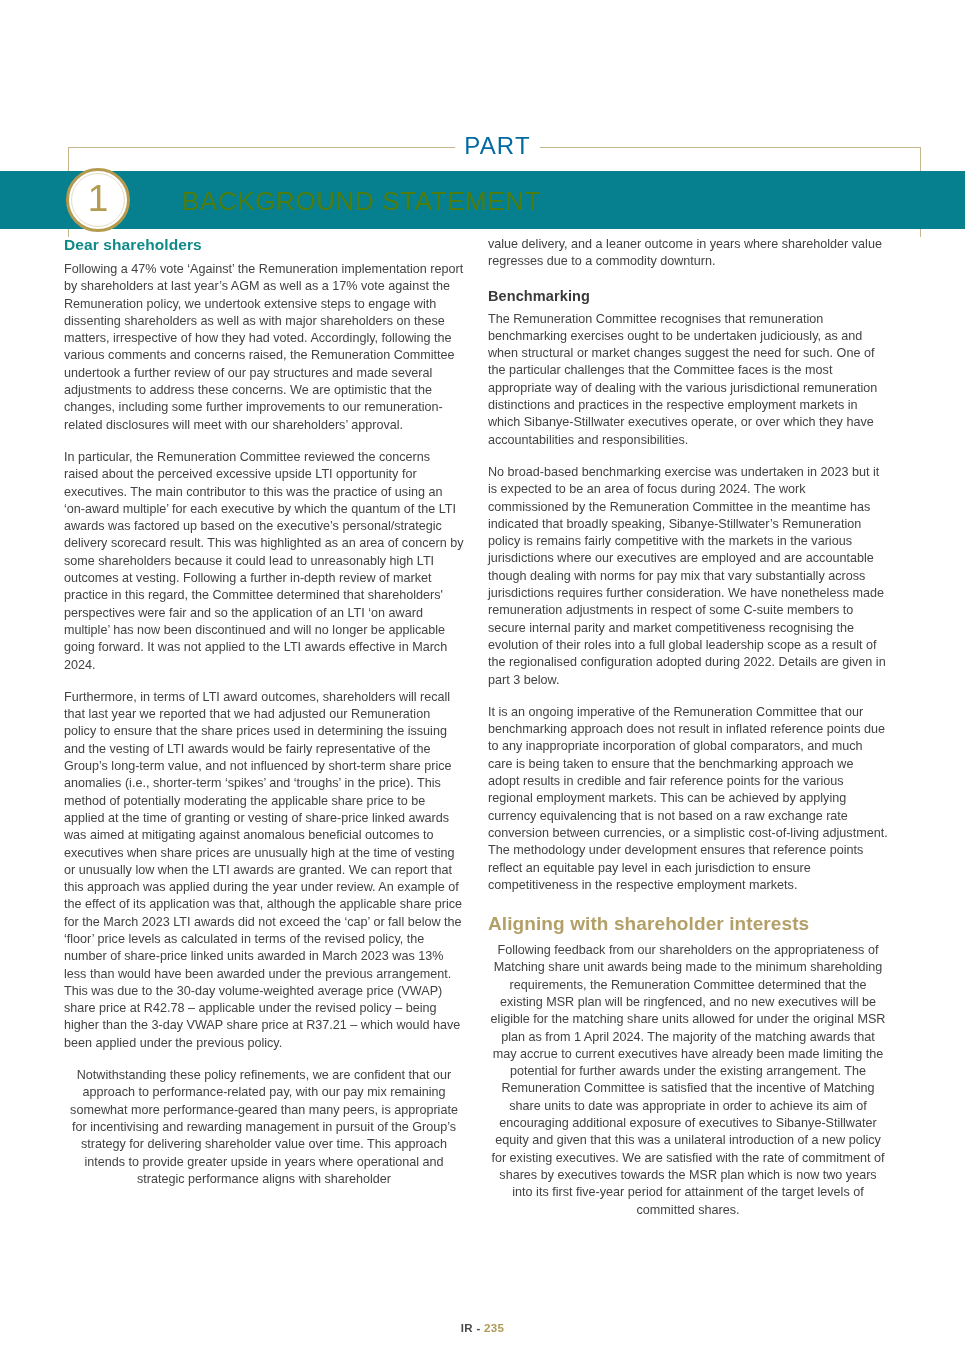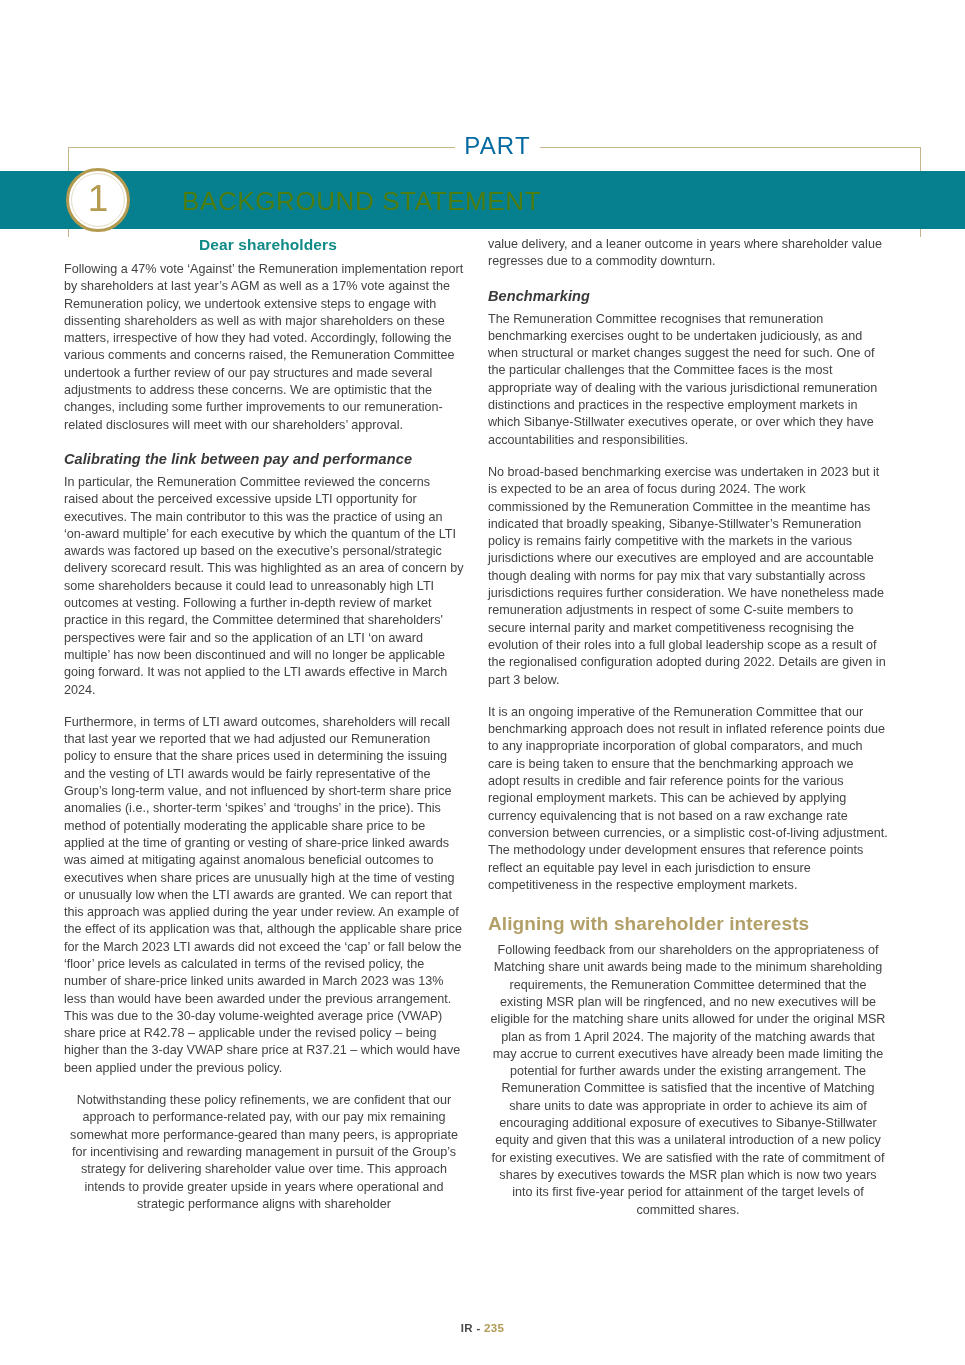--- a/index.html
+++ b/index.html
@@ -122,30 +122,29 @@
     font-weight: bold;
     color: #0f8a86;
     letter-spacing: 0.1px;
   }
   h2.head-dark {
     margin: 17px 0 7px 0;
     font-size: 14.5px;
     font-weight: bold;
     color: #3a3a3a;
     letter-spacing: 0.1px;
-    font-style: italic;
   }
   h2.head-gold {
     margin: 19px 0 7px 0;
     font-size: 19px;
     font-weight: bold;
     color: #b3a068;
     letter-spacing: 0.1px;
   }
-  h2.tight { margin-top: 0; text-align: center; }
+  h2.tight { margin-top: 0; }
 
   p.body {
     margin: 0 8px 15px 0;
     font-size: 12.6px;
     line-height: 17.3px;
     color: #434343;
     text-align: left;
   }
   p.body.snug { margin-bottom: 0; text-align: center; }
 
@@ -177,21 +176,20 @@
   <div class="part-circle-inner">1</div>
 </div>
 <div class="banner-title">BACKGROUND STATEMENT</div>
 
 <div class="columns">
 
   <div class="col col-left">
     <h2 class="head-teal tight">Dear shareholders</h2>
     <p class="body">Following a 47% vote ‘Against’ the Remuneration implementation report by shareholders at last year’s AGM as well as a 17% vote against the Remuneration policy, we undertook extensive steps to engage with dissenting shareholders as well as with major shareholders on these matters, irrespective of how they had voted. Accordingly, following the various comments and concerns raised, the Remuneration Committee undertook a further review of our pay structures and made several adjustments to address these concerns. We are optimistic that the changes, including some further improvements to our remuneration-related disclosures will meet with our shareholders’ approval.</p>
 
-    <h2 class="head-dark">Calibrating the link between pay and performance</h2>
     <p class="body">In particular, the Remuneration Committee reviewed the concerns raised about the perceived excessive upside LTI opportunity for executives. The main contributor to this was the practice of using an ‘on-award multiple’ for each executive by which the quantum of the LTI awards was factored up based on the executive’s personal/strategic delivery scorecard result. This was highlighted as an area of concern by some shareholders because it could lead to unreasonably high LTI outcomes at vesting. Following a further in-depth review of market practice in this regard, the Committee determined that shareholders' perspectives were fair and so the application of an LTI ‘on award multiple’ has now been discontinued and will no longer be applicable going forward. It was not applied to the LTI awards effective in March 2024.</p>
 
     <p class="body">Furthermore, in terms of LTI award outcomes, shareholders will recall that last year we reported that we had adjusted our Remuneration policy to ensure that the share prices used in determining the issuing and the vesting of LTI awards would be fairly representative of the Group’s long-term value, and not influenced by short-term share price anomalies (i.e., shorter-term ‘spikes’ and ‘troughs’ in the price). This method of potentially moderating the applicable share price to be applied at the time of granting or vesting of share-price linked awards was aimed at mitigating against anomalous beneficial outcomes to executives when share prices are unusually high at the time of vesting or unusually low when the LTI awards are granted. We can report that this approach was applied during the year under review. An example of the effect of its application was that, although the applicable share price for the March 2023 LTI awards did not exceed the ‘cap’ or fall below the ‘floor’ price levels as calculated in terms of the revised policy, the number of share-price linked units awarded in March 2023 was 13% less than would have been awarded under the previous arrangement. This was due to the 30-day volume-weighted average price (VWAP) share price at R42.78 – applicable under the revised policy – being higher than the 3-day VWAP share price at R37.21 – which would have been applied under the previous policy.</p>
 
     <p class="body snug">Notwithstanding these policy refinements, we are confident that our approach to performance-related pay, with our pay mix remaining somewhat more performance-geared than many peers, is appropriate for incentivising and rewarding management in pursuit of the Group’s strategy for delivering shareholder value over time. This approach intends to provide greater upside in years where operational and strategic performance aligns with shareholder</p>
   </div>
 
   <div class="col col-right">
     <p class="body">value delivery, and a leaner outcome in years where shareholder value regresses due to a commodity downturn.</p>
 

